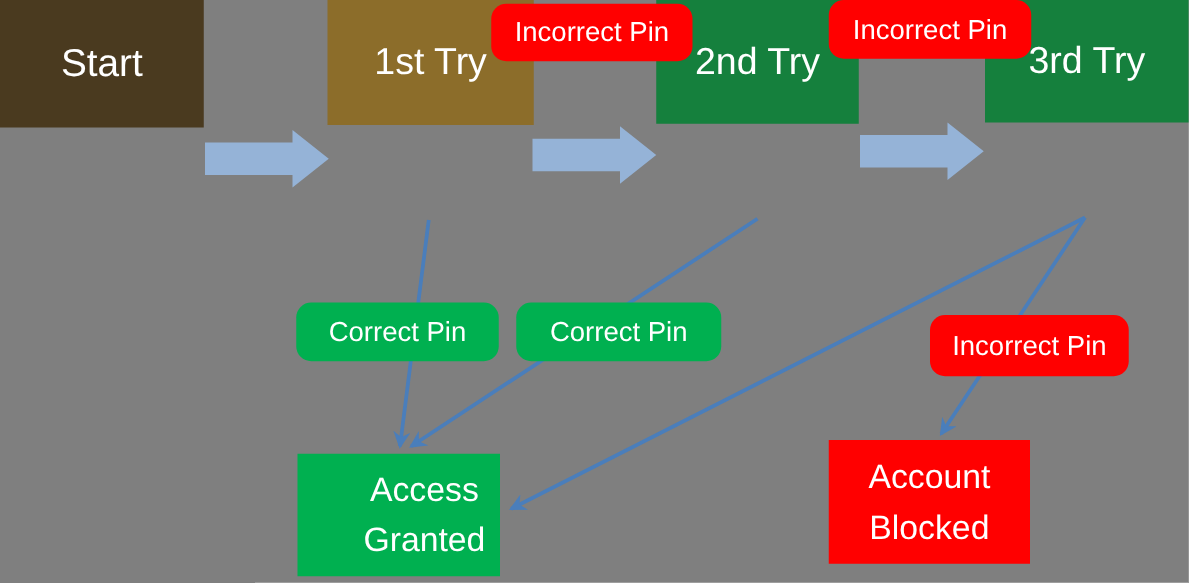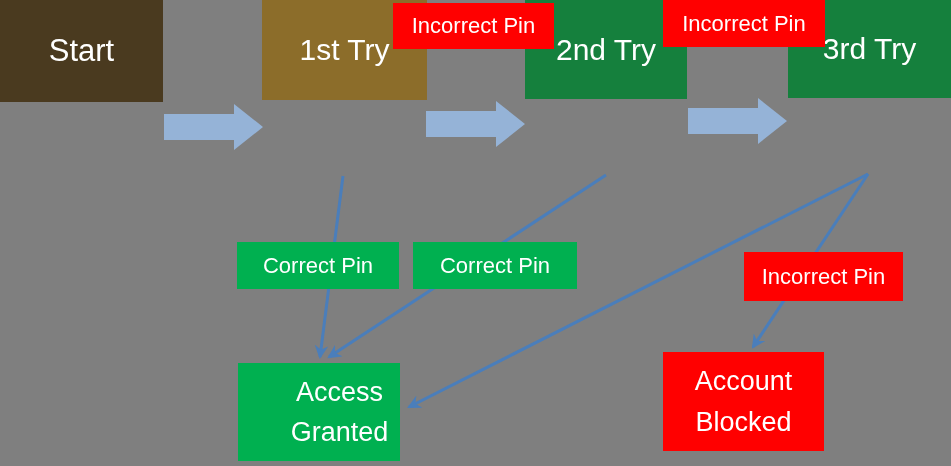--- a/index.html
+++ b/index.html
@@ -27,21 +27,21 @@
   .node, .label-box, .terminal {
     position: absolute;
     display: flex;
     align-items: center;
     justify-content: center;
     color: #ffffff;
     text-align: center;
     box-sizing: border-box;
   }
   .node { z-index: 2; font-size: 30px; }
-  .label-box { z-index: 3; font-size: 22px; }
+  .label-box { z-index: 3; font-size: 22px; border-radius: 12px; }
   .terminal { z-index: 3; font-size: 27px; line-height: 1.5; white-space: pre-line; }
 
   
   #node-start   { left:0;   top:73; width:163px; height:102px; font-size:31px; }
   #node-try1    { left:262px; top:75; width:165px; height:100px; }
   #node-try2    { left:525px; top:74; width:162px; height:99px; }
   #node-try3    { left:788px; top:75; width:163px; height:98px; }
 
   #label-incorrect-pin-1 { left:393px; top:3px;   width:161px; height:46px; }
   #label-incorrect-pin-2 { left:663px; top:0;     width:162px; height:47px; }

